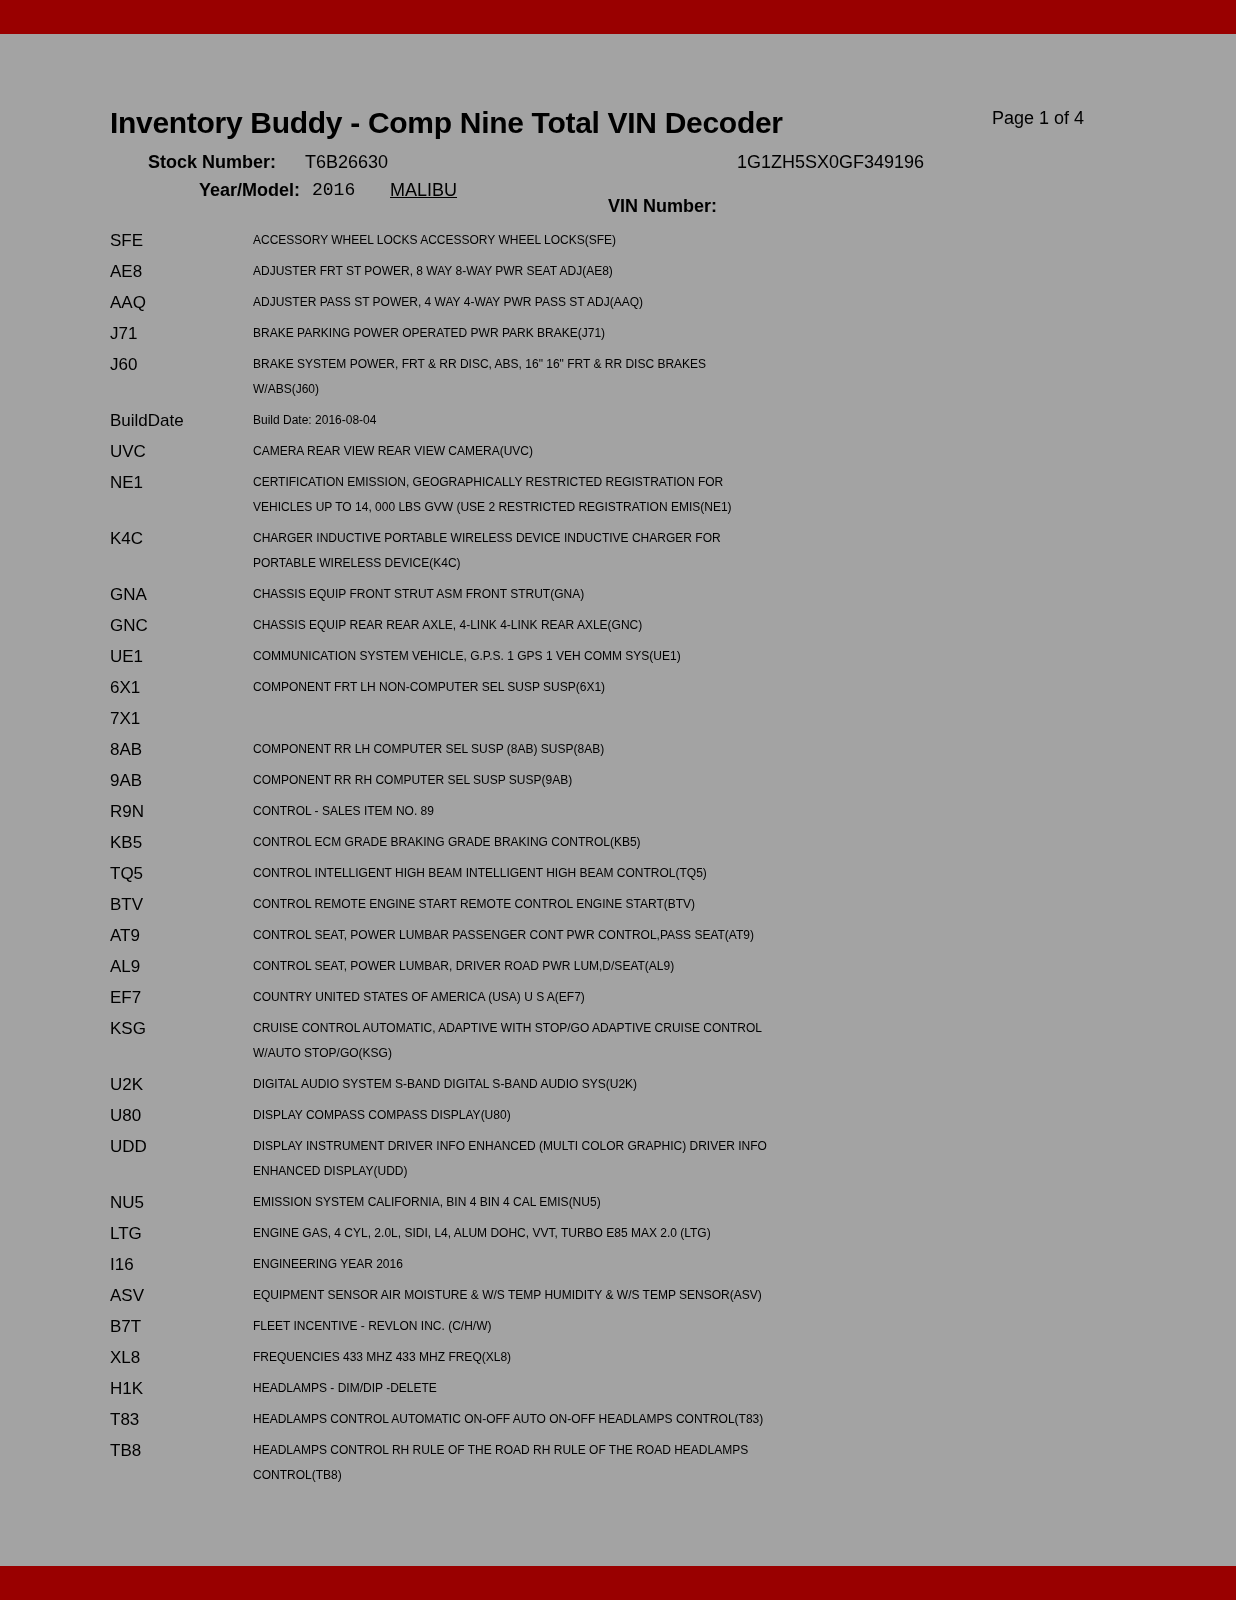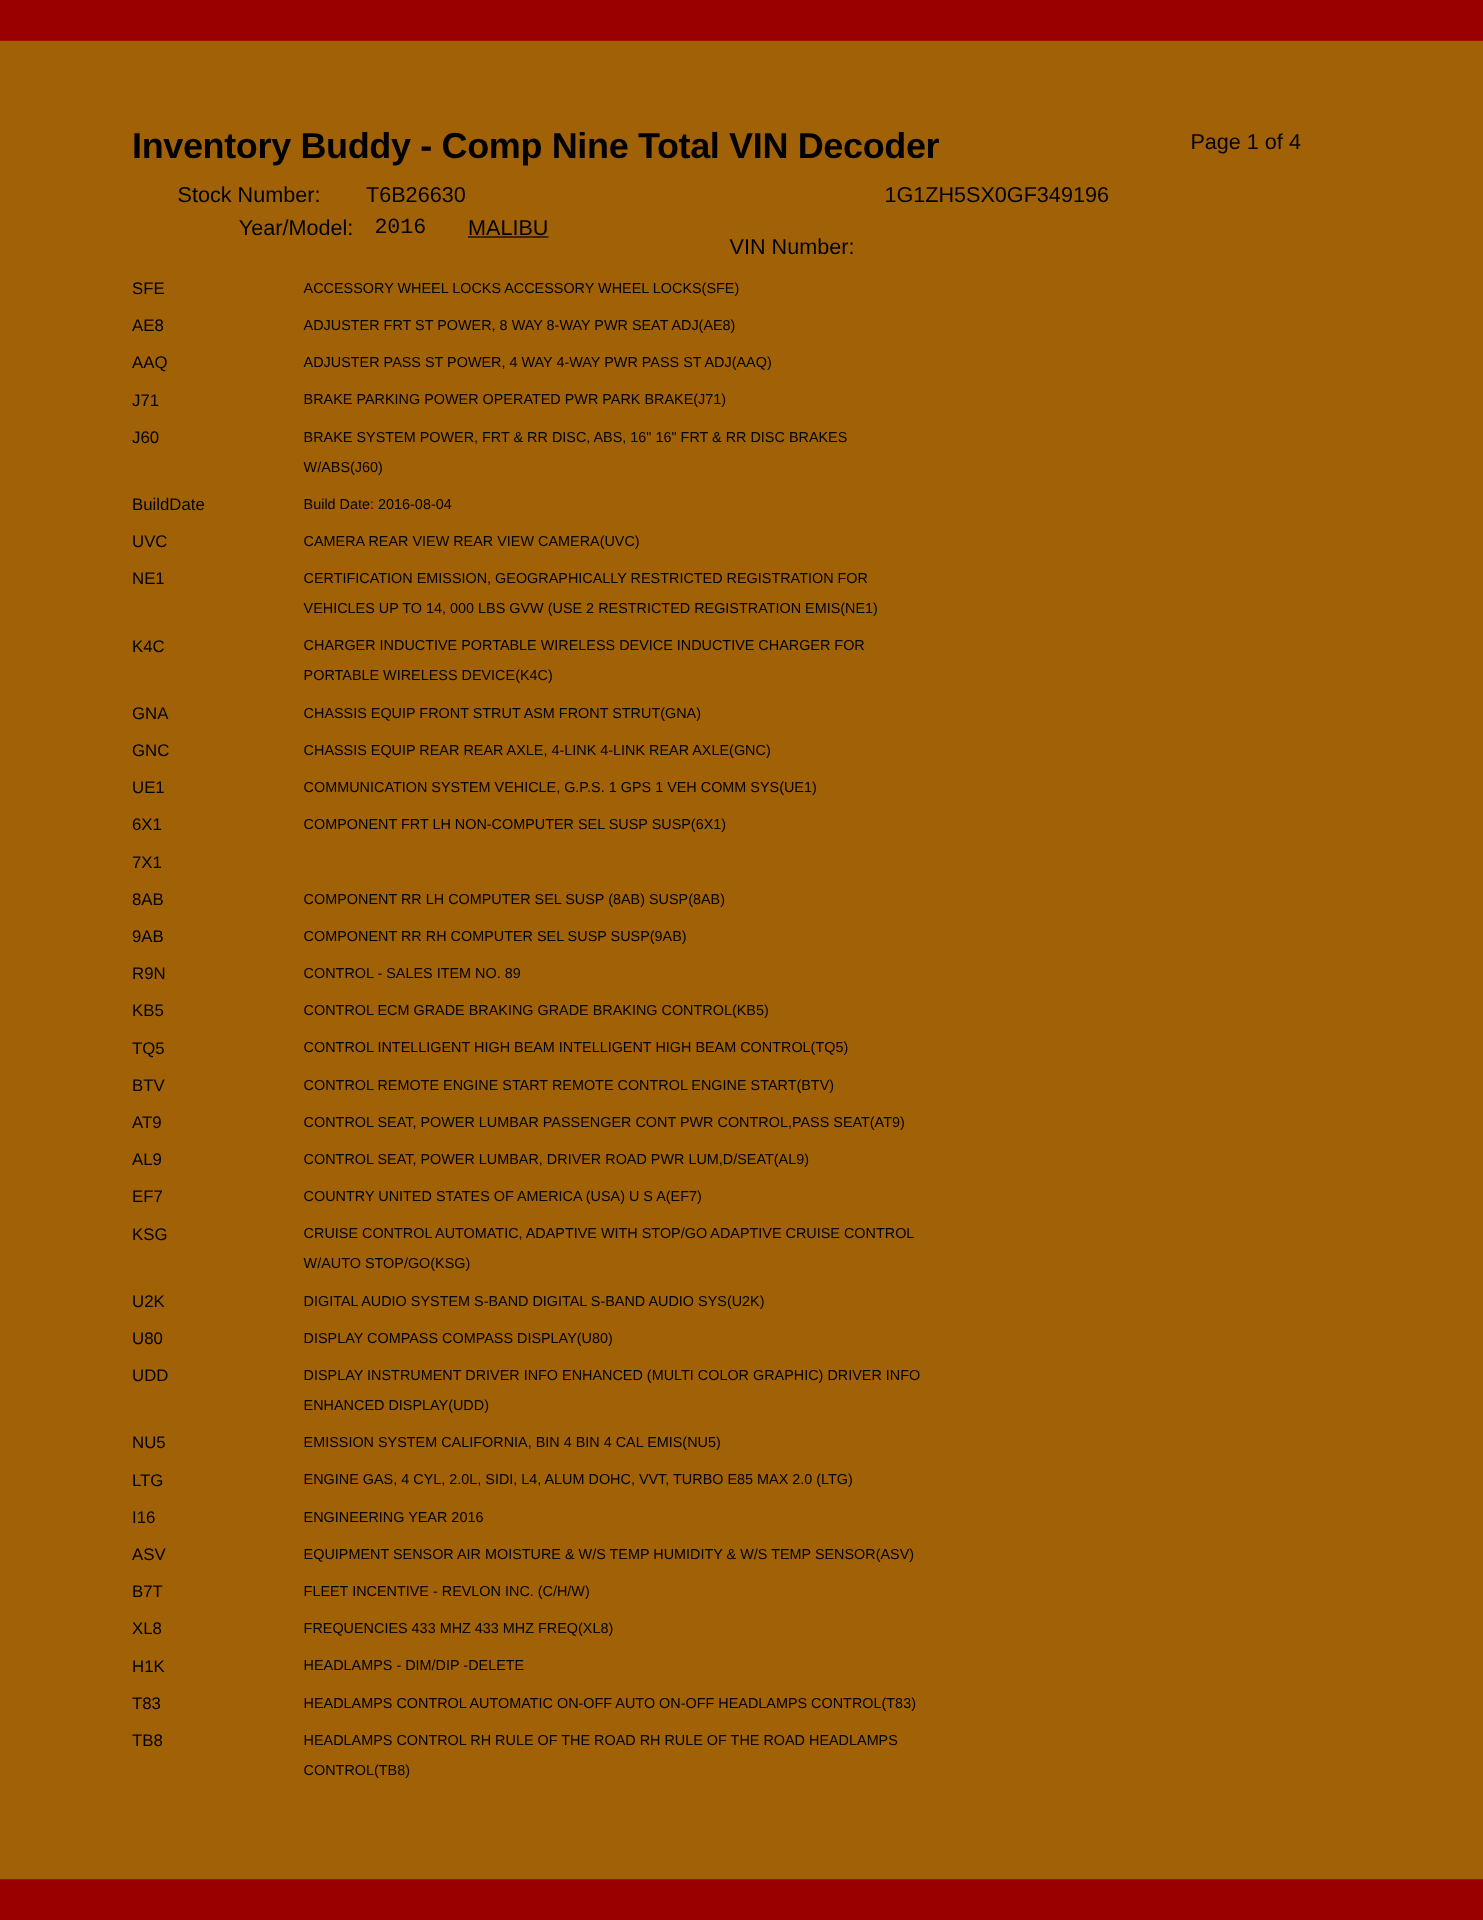--- a/index.html
+++ b/index.html
@@ -32,21 +32,21 @@
   }
   .page-indicator {
     position: absolute;
     left: 992px;
     top: 108px;
     font-size: 18px;
     white-space: nowrap;
   }
 
   .hdr { position: absolute; font-size: 18px; white-space: nowrap; }
-  .hdr.bold { font-weight: 400; }
+  .hdr.bold { font-weight: 700; }
   #stock-label  { left: 148px; top: 152px; }
   #stock-value  { left: 305px; top: 152px; }
   #vin-label    { left: 608px; top: 152px; margin-top: 44px; }
   #vin-value    { left: 737px; top: 152px; }
   #ym-label     { left: 175px; top: 180px; margin-left: 24px; }
   #ym-year      { left: 312px; top: 180px; font-family: Liberation Mono, monospace; }
   #ym-model     { left: 390px; top: 180px; text-decoration: underline; }
 
   .options {
     position: absolute;
@@ -54,35 +54,35 @@
     top: 228px;
     width: 1023px;
   }
   .option-row {
     display: flex;
     margin-bottom: 6px;
   }
   .option-code {
     flex: 0 0 143px;
     width: 143px;
-    font-size: 14px;
+    font-size: 17px;
     line-height: 25px;
     white-space: nowrap;
   }
   .option-desc {
     flex: 1;
     font-size: 12px;
     line-height: 25px;
     white-space: pre-wrap;
   }
 </style>
 </head>
 <body>
 
-<div class="page" style="background: #a16207; color: rgb(0, 0, 0);">
+<div class="page" style="background: #a3a3a3; color: rgb(0, 0, 0);">
 
   <div class="redaction-bar top" style="background: rgb(153, 0, 0);"></div>
 
   <div class="doc-title">Inventory Buddy - Comp Nine Total VIN Decoder</div>
   <div class="page-indicator">Page 1 of 4</div>
 
   <span class="hdr bold" id="stock-label">Stock Number:</span>
   <span class="hdr" id="stock-value">T6B26630</span>
   <span class="hdr bold" id="vin-label">VIN Number:</span>
   <span class="hdr" id="vin-value">1G1ZH5SX0GF349196</span>

